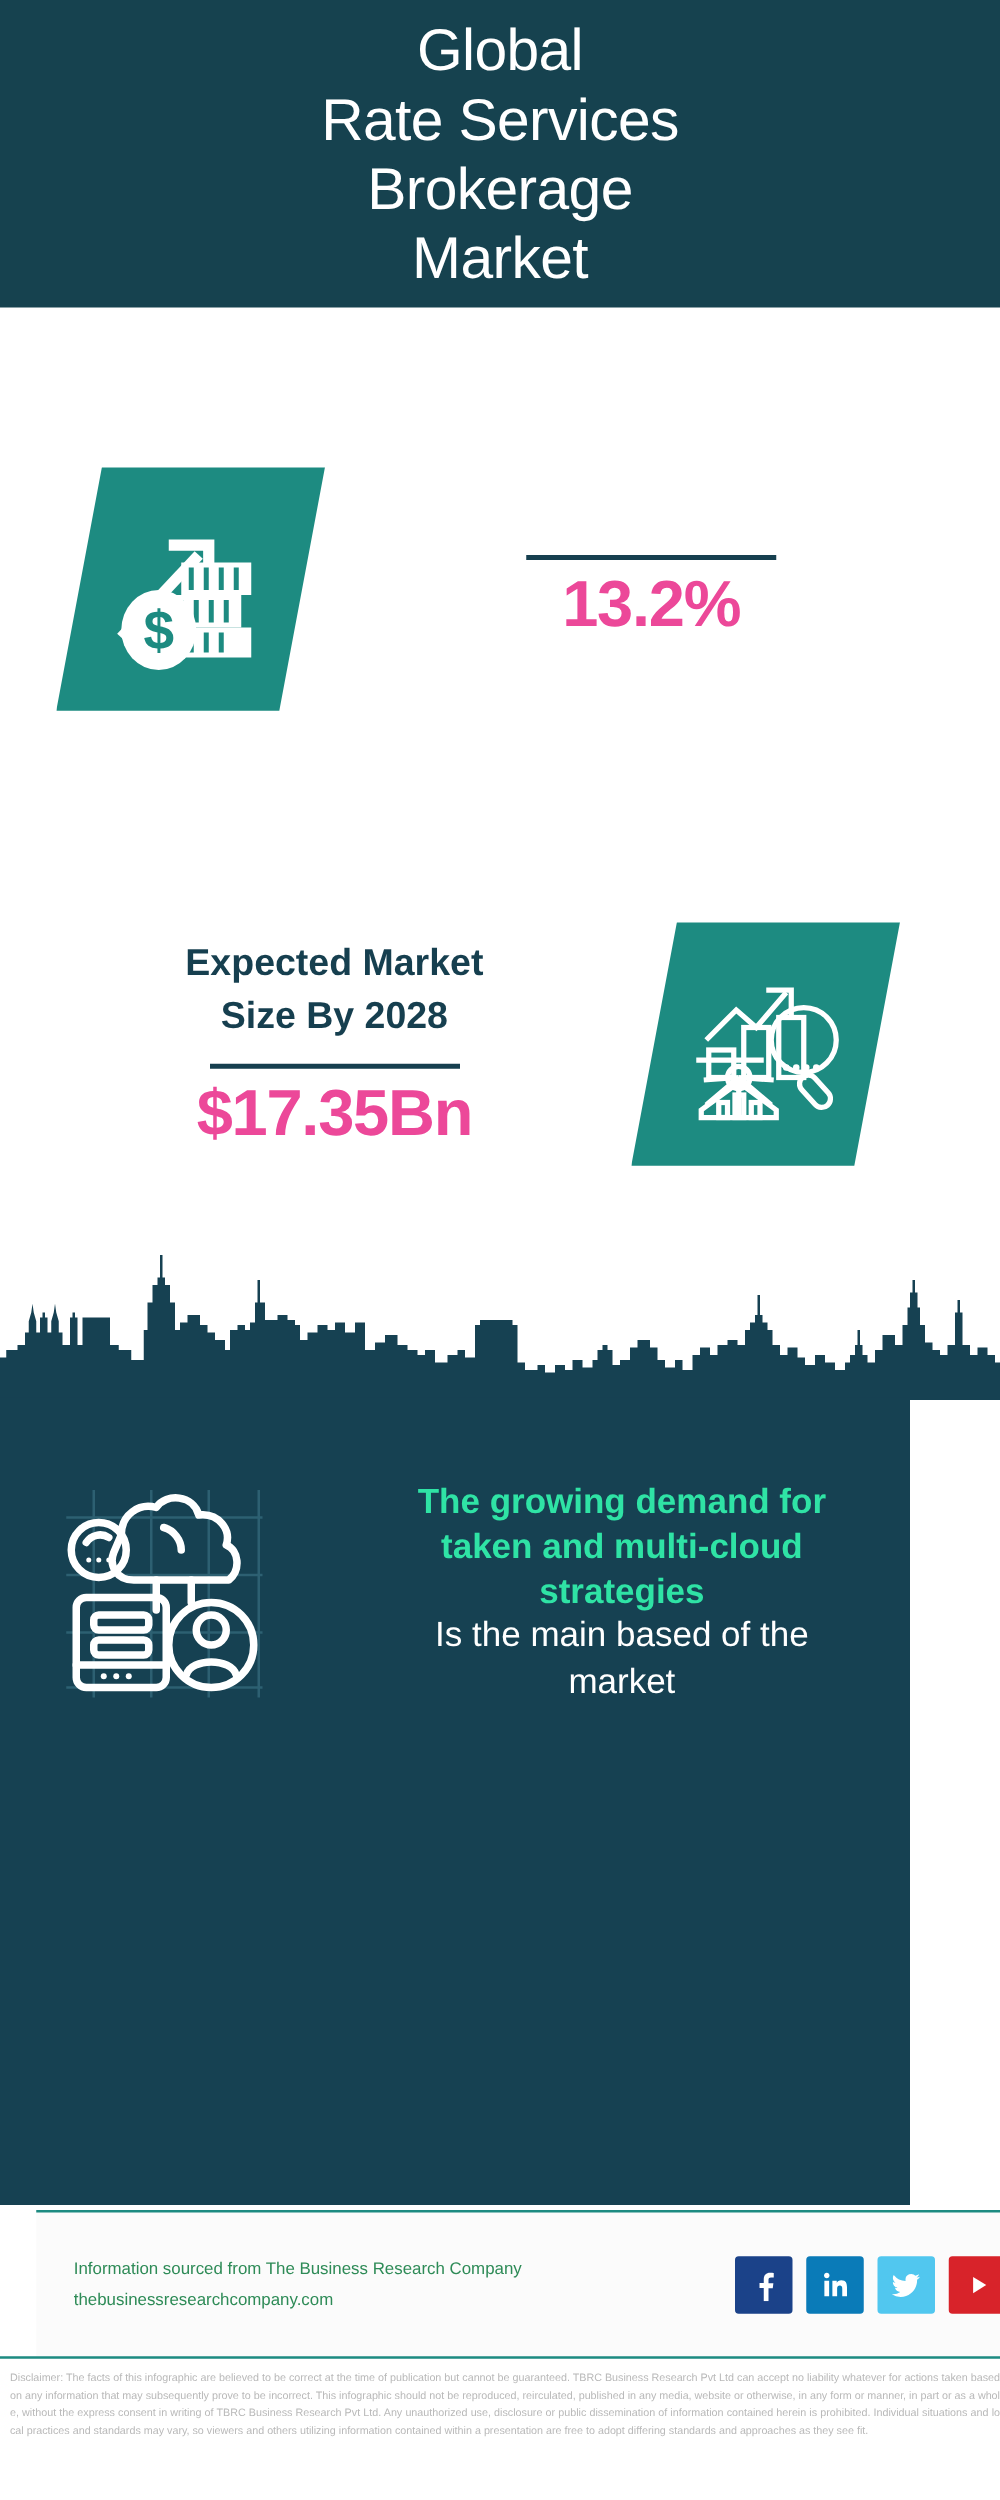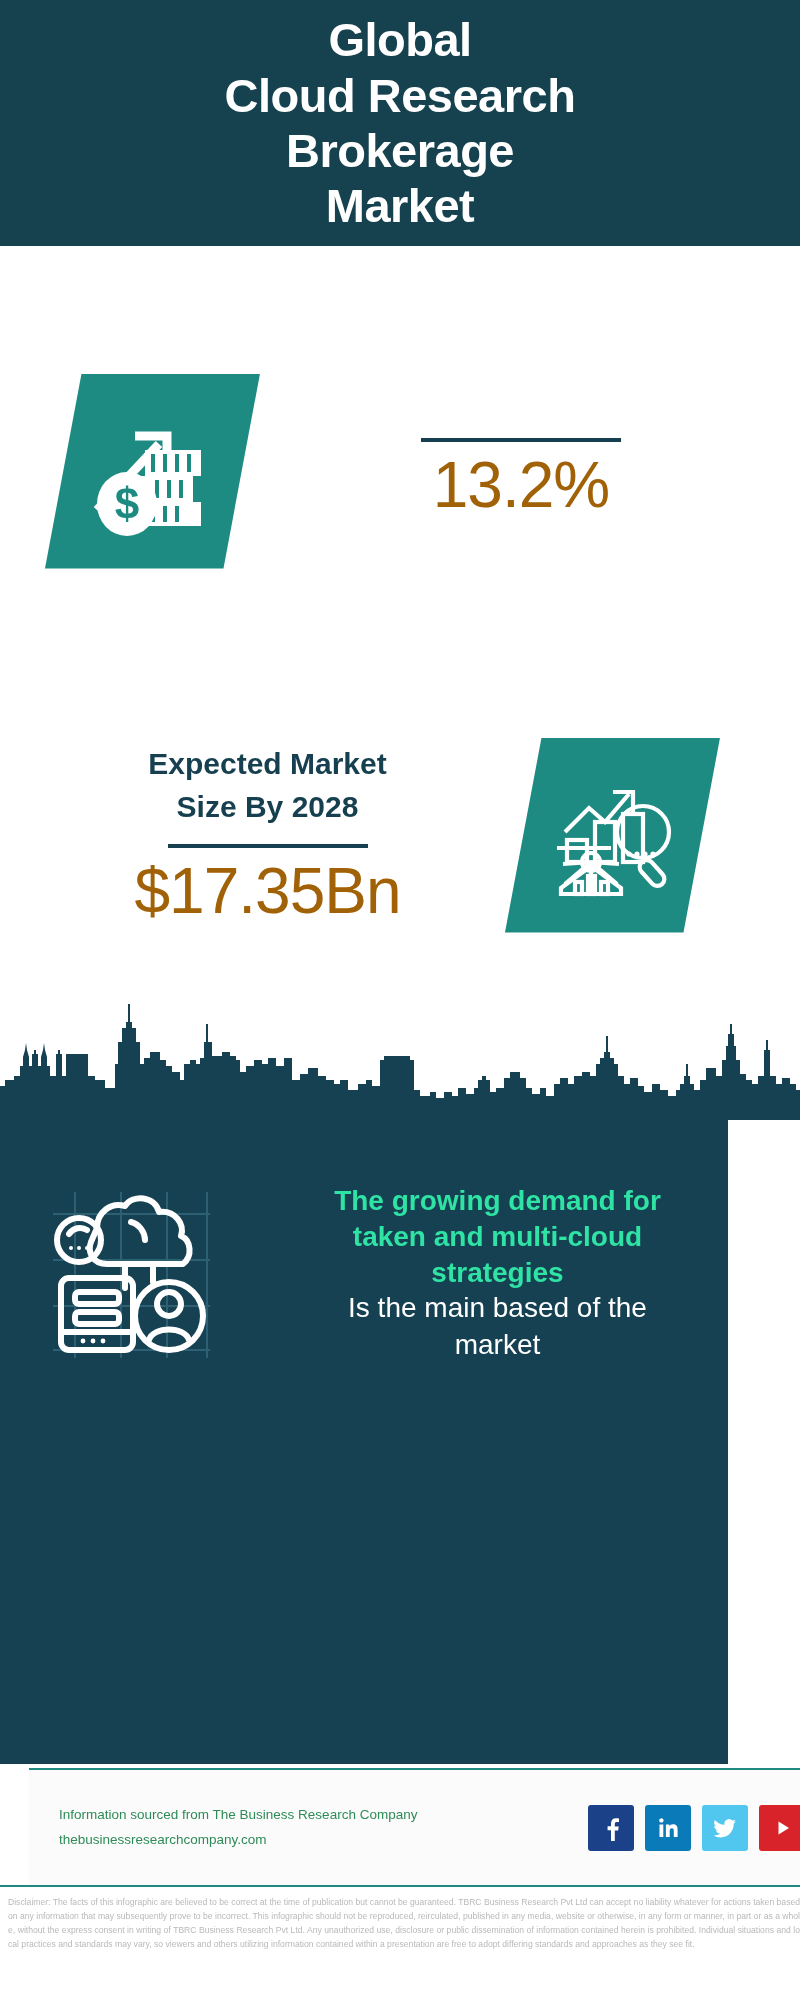--- a/index.html
+++ b/index.html
@@ -24,21 +24,21 @@
     width: 800px;
     height: 246px;
     background: #16424f;
     display: flex;
     align-items: center;
     justify-content: center;
   }
   .header-title {
     color: #ffffff;
     font-size: 47px;
-    font-weight: bold;
+    font-weight: normal;
     line-height: 1.18;
     text-align: center;
     letter-spacing: -0.5px;
     padding: 0 40px;
   }
   .header-title .tl { display: block; }
 
   
   .stat1 {
     position: absolute;
@@ -69,23 +69,23 @@
     font-size: 30px;
     font-weight: bold;
     line-height: 1.42;
   }
   .rule-dark {
     width: 200px; height: 4px;
     background: #163f4f;
     margin: 16px auto 8px auto;
   }
   .stat-value {
-    color: #a16207;
-    font-size: 64px;
-    font-weight: normal;
+    color: #ec4899;
+    font-size: 52px;
+    font-weight: bold;
     line-height: 1.1;
     letter-spacing: -1px;
   }
 
   
   .stat2 {
     position: absolute;
     left: 0; top: 690px;
     width: 768px; height: 290px;
     display: flex;
@@ -193,21 +193,21 @@
   }
 </style>
 </head>
 <body>
 
 <div class="page">
 
   <div class="header">
     <div class="header-title">
       <span class="tl">Global</span>
-      <span class="tl">Cloud Research</span>
+      <span class="tl">Rate Services</span>
       <span class="tl">Brokerage</span>
       <span class="tl">Market</span>
     </div>
   </div>
 
   <div class="stat1">
     <div class="para-icon para-left">
       <svg width="140" height="130" viewBox="0 0 140 130" fill="none">
         <path d="M14 104 L76 38" stroke="#fff" stroke-width="9"></path>
         <path d="M52 30 L84 30 L84 62" stroke="#fff" stroke-width="9" fill="none" stroke-linejoin="miter"></path>

